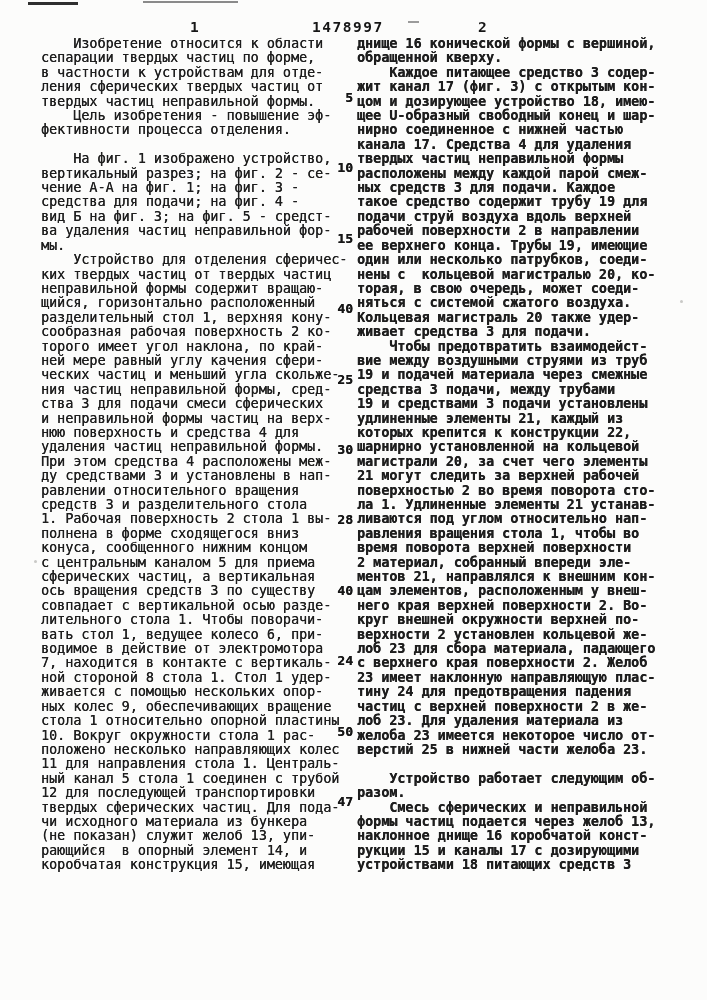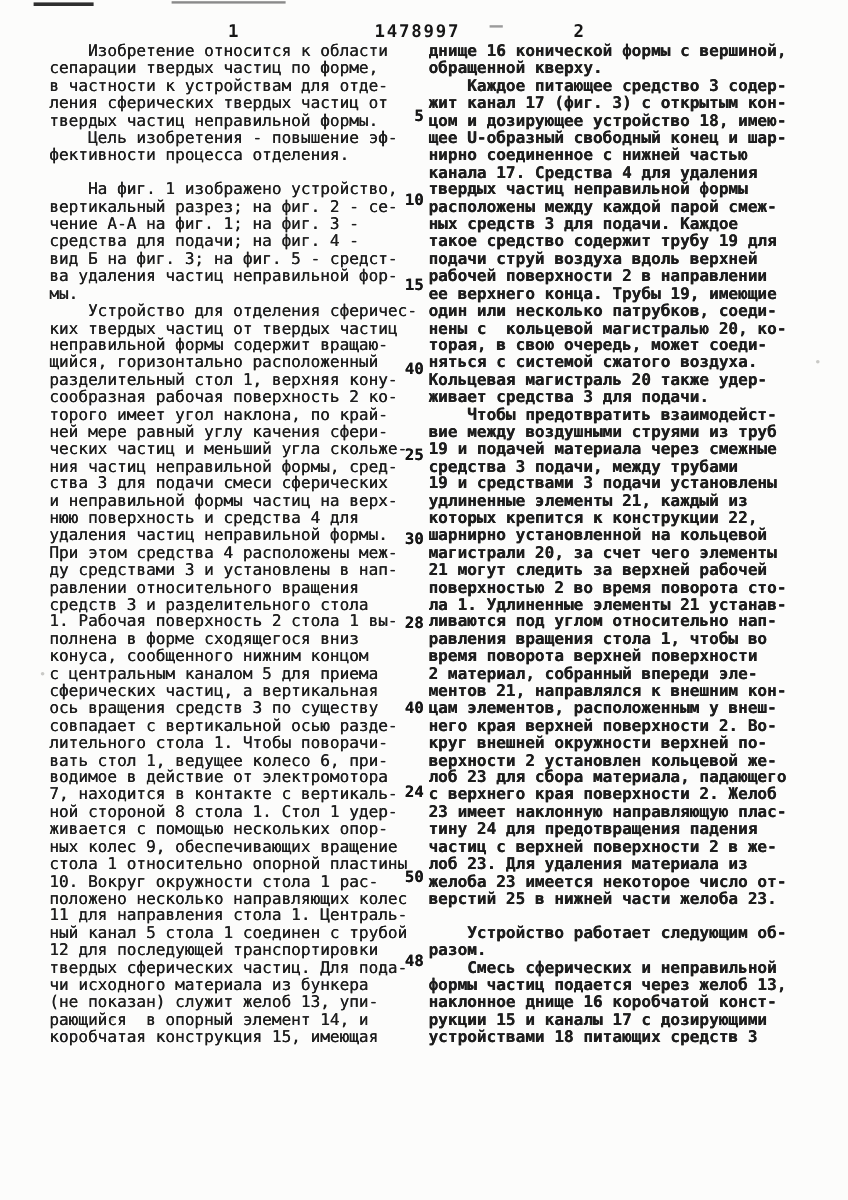--- a/index.html
+++ b/index.html
@@ -134,21 +134,21 @@
     <span class="line-marker">5</span>
     <span class="line-marker">10</span>
     <span class="line-marker">15</span>
     <span class="line-marker">40</span>
     <span class="line-marker">25</span>
     <span class="line-marker">30</span>
     <span class="line-marker">28</span>
     <span class="line-marker">40</span>
     <span class="line-marker">24</span>
     <span class="line-marker">50</span>
-    <span class="line-marker">48</span>
+    <span class="line-marker">47</span>
   </div>
 
   <div class="text-col text-col-right">днище 16 конической формы с вершиной,
 обращенной кверху.
     Каждое питающее средство 3 содер-
 жит канал 17 (фиг. 3) с открытым кон-
 цом и дозирующее устройство 18, имею-
 щее U-образный свободный конец и шар-
 нирно соединенное с нижней частью
 канала 17. Средства 4 для удаления

